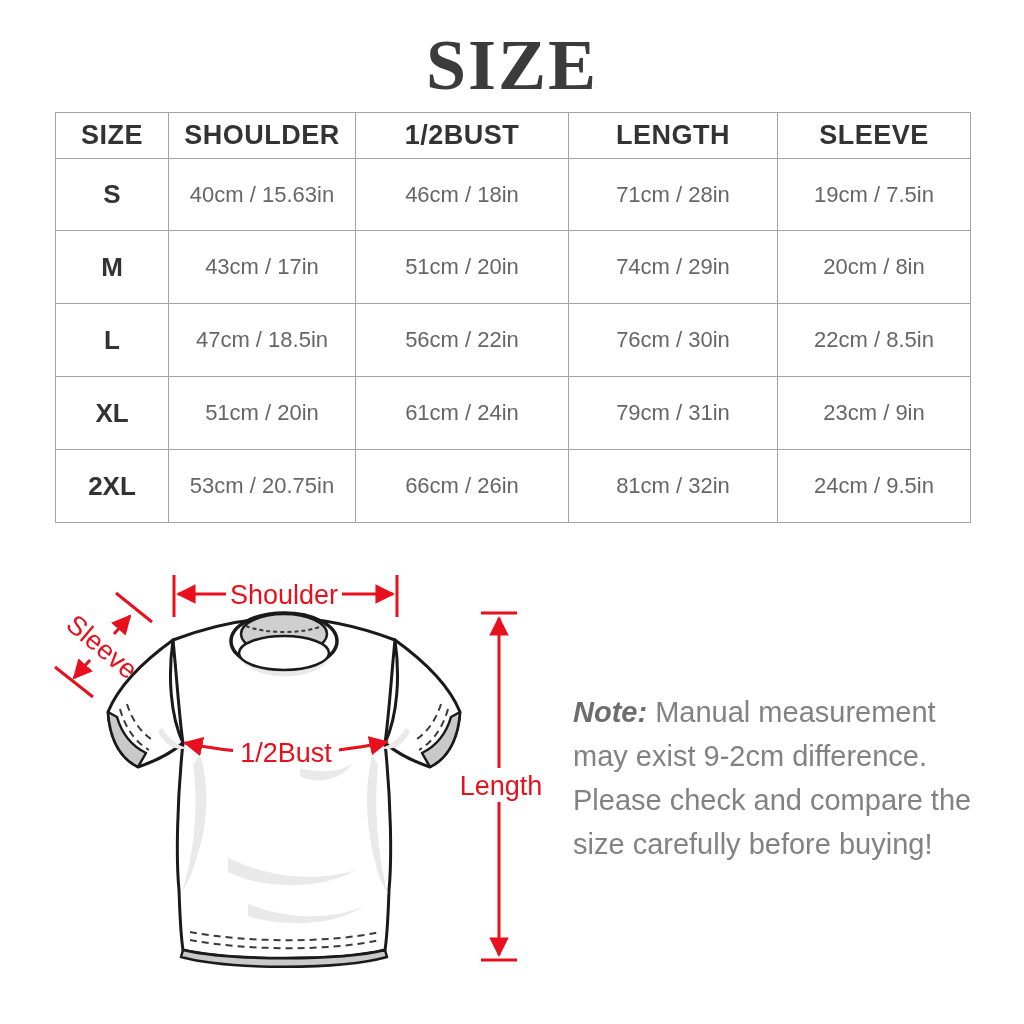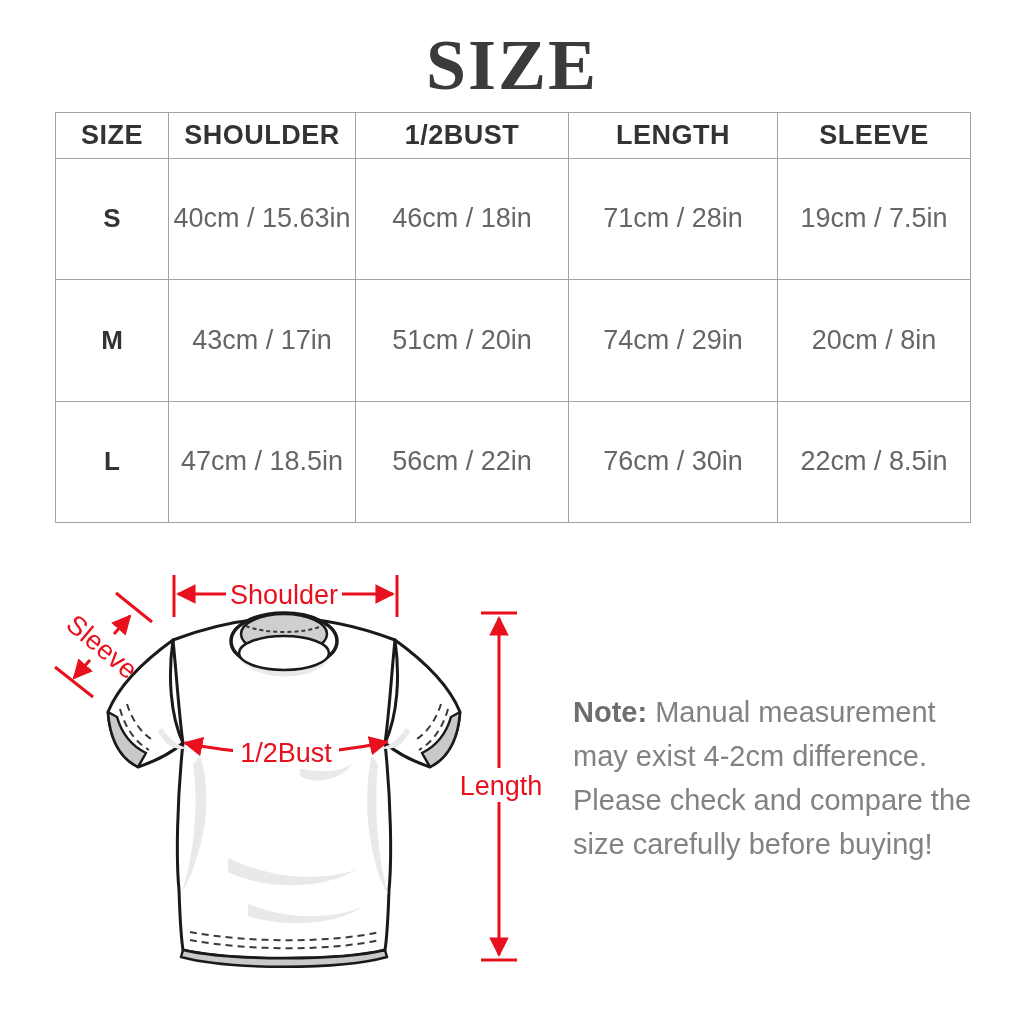--- a/index.html
+++ b/index.html
@@ -26,41 +26,41 @@
     border-collapse:collapse;table-layout:fixed;
   }
   .size-table th,.size-table td{
     border:1.5px solid var(--table-border);
     text-align:center;vertical-align:middle;
     height:45.6px;overflow:hidden;white-space:nowrap;
   }
   .size-table th{
     font-size:27px;font-weight:bold;color:var(--header-text);letter-spacing:0.5px;
   }
-  .size-table td{font-size:27px;color:var(--cell-text);}
+  .size-table td{font-size:22px;color:var(--cell-text);}
   .size-table td.size-col{font-weight:bold;color:var(--header-text);font-size:26px;}
 
   .diagram{position:absolute;left:50px;top:560px;width:520px;height:460px;}
   .diagram svg{display:block;}
 
   .outline{fill:#ffffff;stroke:#1a1a1a;stroke-width:3;stroke-linejoin:round;}
   .grayfill{fill:#c9c9c9;stroke:#1a1a1a;stroke-width:2.5;stroke-linejoin:round;}
   .wrinkle{fill:#e9e9e9;stroke:none;}
   .stitch{fill:none;stroke:#3a3a3a;stroke-width:2;stroke-dasharray:7 5;}
   .stitchz{fill:none;stroke:#3a3a3a;stroke-width:2;stroke-dasharray:4 3;}
   .red{stroke:var(--accent);stroke-width:3;fill:none;}
   .redt{fill:var(--accent);font-family:"Liberation Sans",sans-serif;font-size:27px;text-anchor:middle;}
   .bg{fill:#ffffff;}
   #arrowhead path{fill:var(--accent);}
 
   .note{
     position:absolute;left:573px;top:690px;width:425px;
     font-size:29px;line-height:44px;color:var(--note-text);
   }
-  .note b{color:#6d6d6d;}
+  .note b{color:#6d6d6d;font-style:italic;}
 </style>
 </head>
 <body>
 
 <div class="page">
 
   <div class="title">SIZE</div>
 
   <table class="size-table">
     <colgroup>
@@ -93,20 +93,34 @@
           <td>51cm / 20in</td>
           <td>74cm / 29in</td>
           <td>20cm / 8in</td>
         </tr>
         <tr>
           <td class="size-col">L</td>
           <td>47cm / 18.5in</td>
           <td>56cm / 22in</td>
           <td>76cm / 30in</td>
           <td>22cm / 8.5in</td>
+        </tr>
+        <tr>
+          <td class="size-col">XL</td>
+          <td>51cm / 20in</td>
+          <td>61cm / 24in</td>
+          <td>79cm / 31in</td>
+          <td>23cm / 9in</td>
+        </tr>
+        <tr>
+          <td class="size-col">2XL</td>
+          <td>53cm / 20.75in</td>
+          <td>66cm / 26in</td>
+          <td>81cm / 32in</td>
+          <td>24cm / 9.5in</td>
         </tr>
       </tbody>
   </table>
 
   <div class="diagram">
     <svg width="520" height="460" viewBox="0 0 520 460">
       <defs>
         <marker id="arrowhead" viewBox="0 0 10 10" refX="9" refY="5" markerWidth="6.5" markerHeight="6.5" orient="auto-start-reverse">
           <path d="M0,0 L10,5 L0,10 Z"></path>
         </marker>
@@ -170,15 +184,15 @@
       <g>
         <line class="red" x1="431" y1="53" x2="467" y2="53"></line>
         <line class="red" x1="431" y1="400" x2="467" y2="400"></line>
         <line class="red" x1="449" y1="58" x2="449" y2="395" marker-start="url(#arrowhead)" marker-end="url(#arrowhead)"></line>
         <rect class="bg" x="406" y="208" width="90" height="34"></rect>
         <text class="redt" x="451" y="235">Length</text>
       </g>
     </svg>
   </div>
 
-  <p class="note"><b>Note:</b> <span>Manual measurement may exist 4-2cm difference. Please check and compare the size carefully before buying!</span></p>
+  <p class="note"><b>Note:</b> <span>Manual measurement may exist 9-2cm difference. Please check and compare the size carefully before buying!</span></p>
 
 </div>
 
 </body></html>

